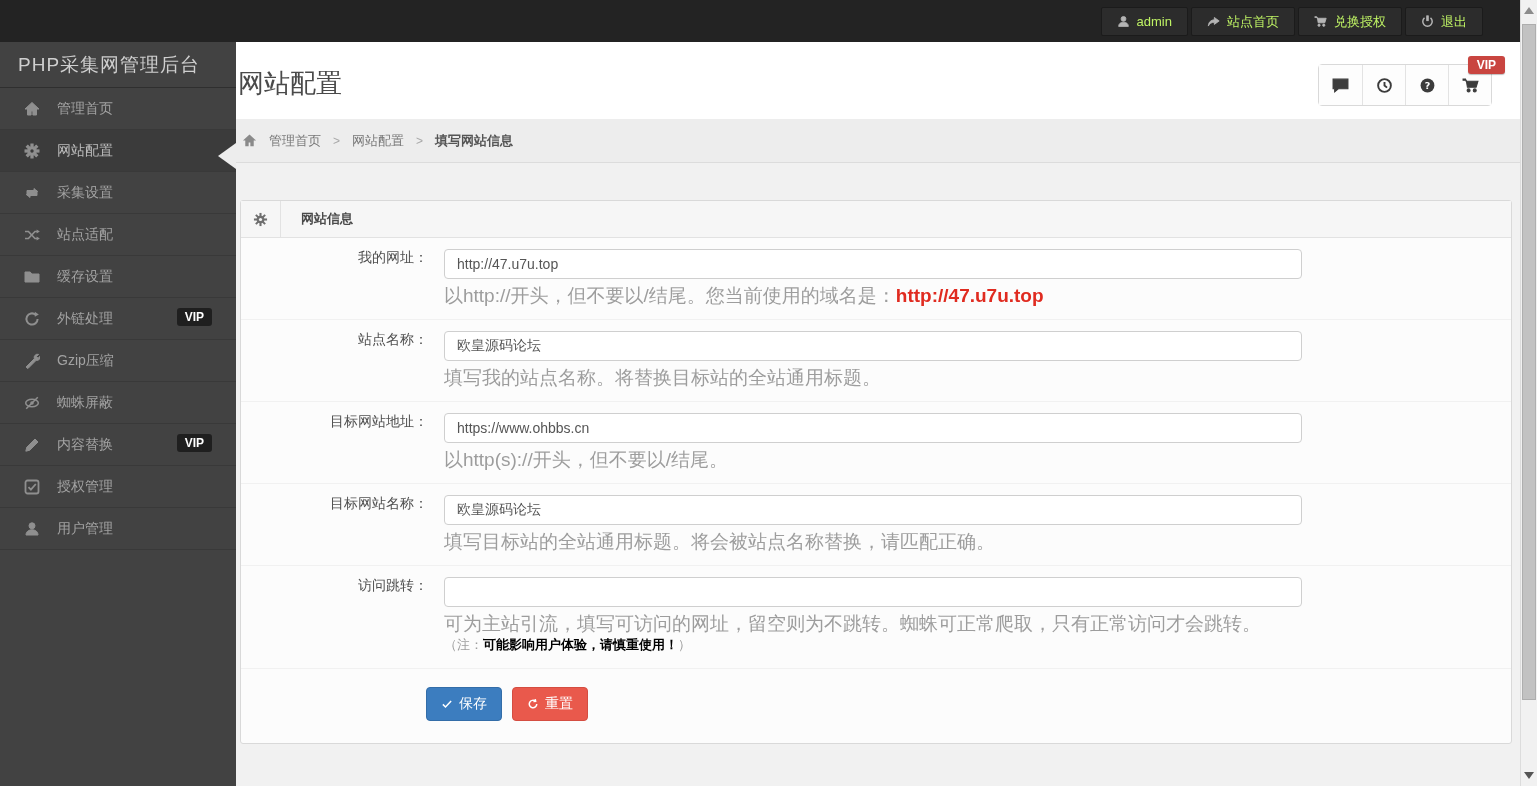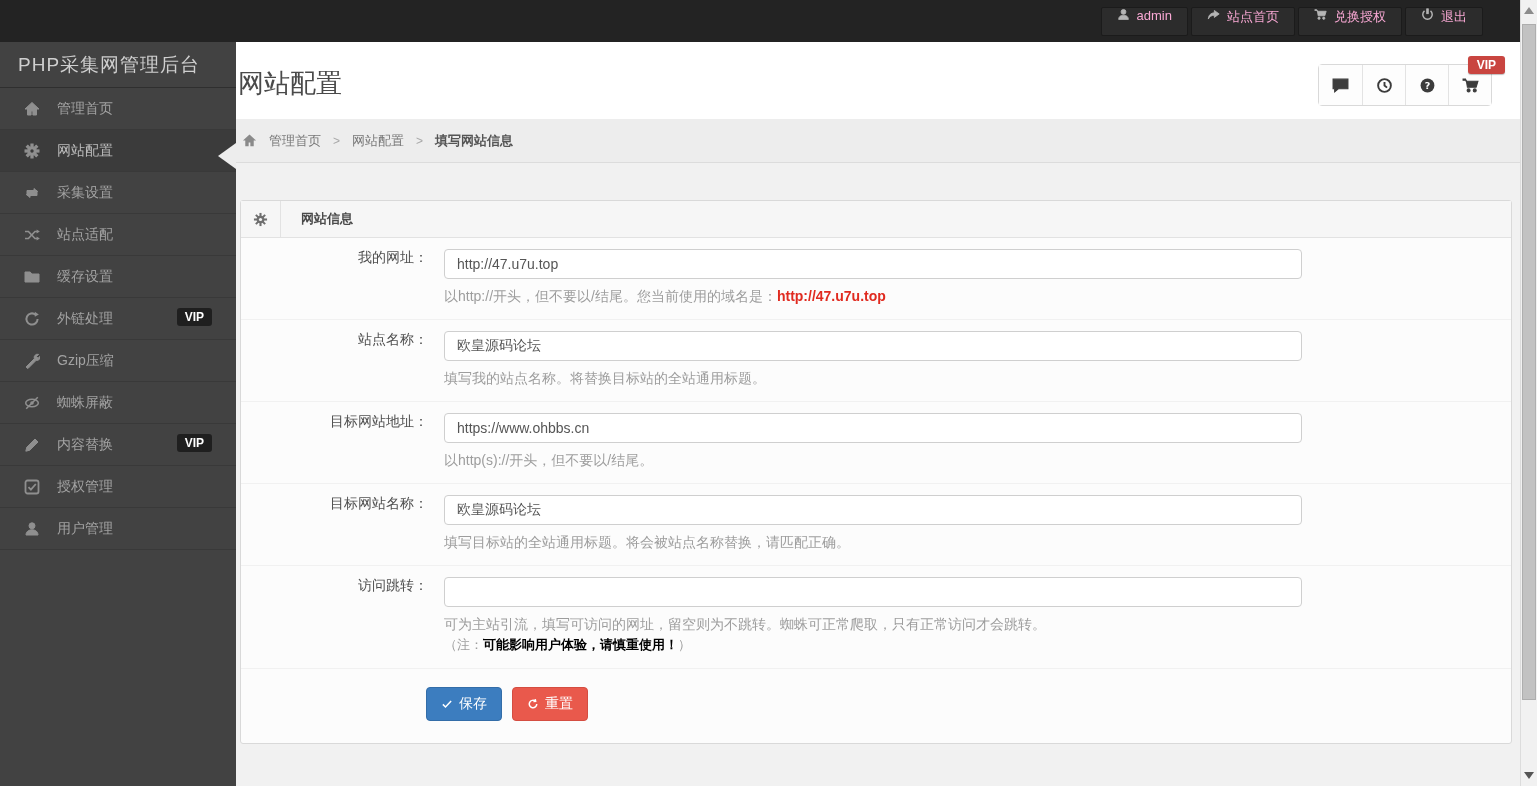--- a/index.html
+++ b/index.html
@@ -5,23 +5,23 @@
   * { margin:0; padding:0; box-sizing:border-box; }
   html,body { width:1537px; height:786px; overflow:hidden;
     font-family:"Liberation Sans","DejaVu Sans",sans-serif; }
   body { position:relative; background:#f1f1f1; }
   svg { display:block; }
 
   
   .topbar { position:absolute; top:0; left:0; width:1537px; height:42px;
     background:#232323; z-index:3; }
   .topbar-right { position:absolute; right:54px; top:7px; display:flex; gap:3px; }
-  .tb-btn { display:flex; align-items:flex-start; gap:7px; height:29px; padding:0 15px;
+  .tb-btn { display:flex; align-items:center; gap:7px; height:29px; padding:0 15px;
     background:#2c2c2c; border:1px solid #1b1b1b; border-radius:2px;
-    color:#f9a8d4; font-size:13px; cursor:pointer; }
+    color:#bef264; font-size:13px; cursor:pointer; }
   .tb-btn svg { width:13px; height:13px; fill:#b5b5b5; stroke:#b5b5b5; }
 
   
   .scrollbar { position:absolute; top:0; right:0; width:17px; height:786px;
     background:#f1f1f1; border-left:1px solid #dcdcdc; z-index:10; }
   .sb-arrow { position:absolute; left:3px; width:0; height:0; }
   .sb-up { top:7px; border-left:5px solid transparent; border-right:5px solid transparent;
     border-bottom:7px solid #8c8c8c; }
   .sb-down { bottom:7px; border-left:5px solid transparent; border-right:5px solid transparent;
     border-top:7px solid #555; }
@@ -78,21 +78,21 @@
     border-right:1px solid #e2e2e2; }
   .ph-icon svg { width:15px; height:15px; fill:#6f6f6f; }
   .ph-title { margin-left:20px; font-size:13px; font-weight:bold; color:#4a4a4a; }
 
   .fg { padding:11px 0 14px; border-bottom:1px solid #f1f1f1; }
   .fg-row { display:flex; align-items:flex-start; }
   .fg-label { width:203px; padding-right:16px; text-align:right; font-size:14px; color:#4f4f4f; }
   .fg-input { width:858px; height:30px; border:1px solid #cfcfcf; border-radius:4px;
     padding:0 12px; font-size:14px; color:#555;
     font-family:"Liberation Sans","DejaVu Sans",sans-serif; background:#fff; }
-  .fg-help { margin:8px 0 0 203px; font-size:14px; color:#9d9d9d; line-height:18px; }
+  .fg-help { margin:8px 0 0 203px; font-size:19px; color:#9d9d9d; line-height:18px; }
   .red-link { color:#e02b20; font-weight:bold; text-decoration:none; }
   .blue-link { color:#000000; font-weight:bold; text-decoration:none; }
   .note-line { margin:3px 0 0 203px; font-size:13px; color:#9d9d9d; line-height:18px; }
 
   .panel-foot { padding:18px 0 22px 185px; display:flex; gap:10px; }
   .btn { display:flex; align-items:center; gap:6px; height:34px; padding:0 14px;
     border:none; border-radius:4px; color:#fff; font-size:14px; cursor:pointer;
     font-family:"Liberation Sans","DejaVu Sans",sans-serif; }
   .btn svg { width:12px; height:12px; fill:none; stroke:#fff; stroke-width:2; }
   .btn-save { background:#3c7dbf; border:1px solid #336da8; }

